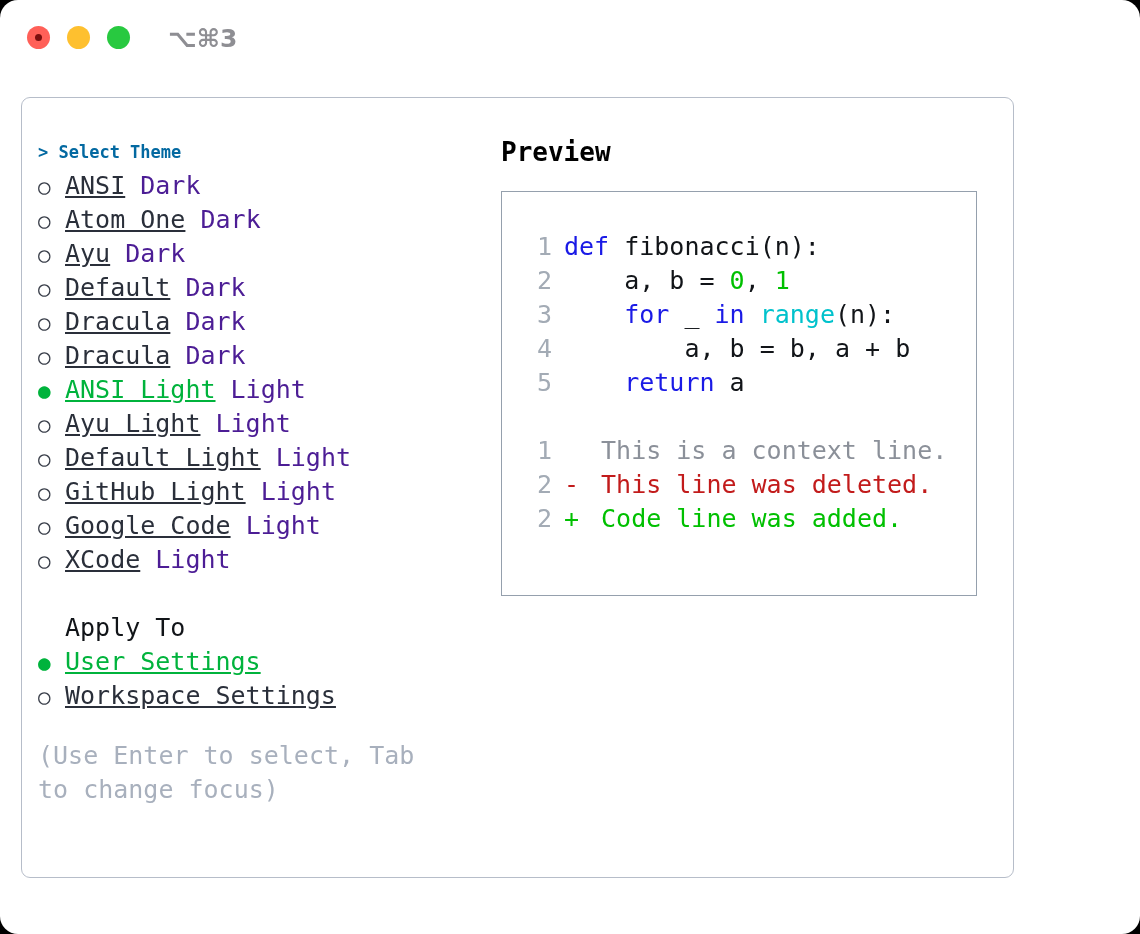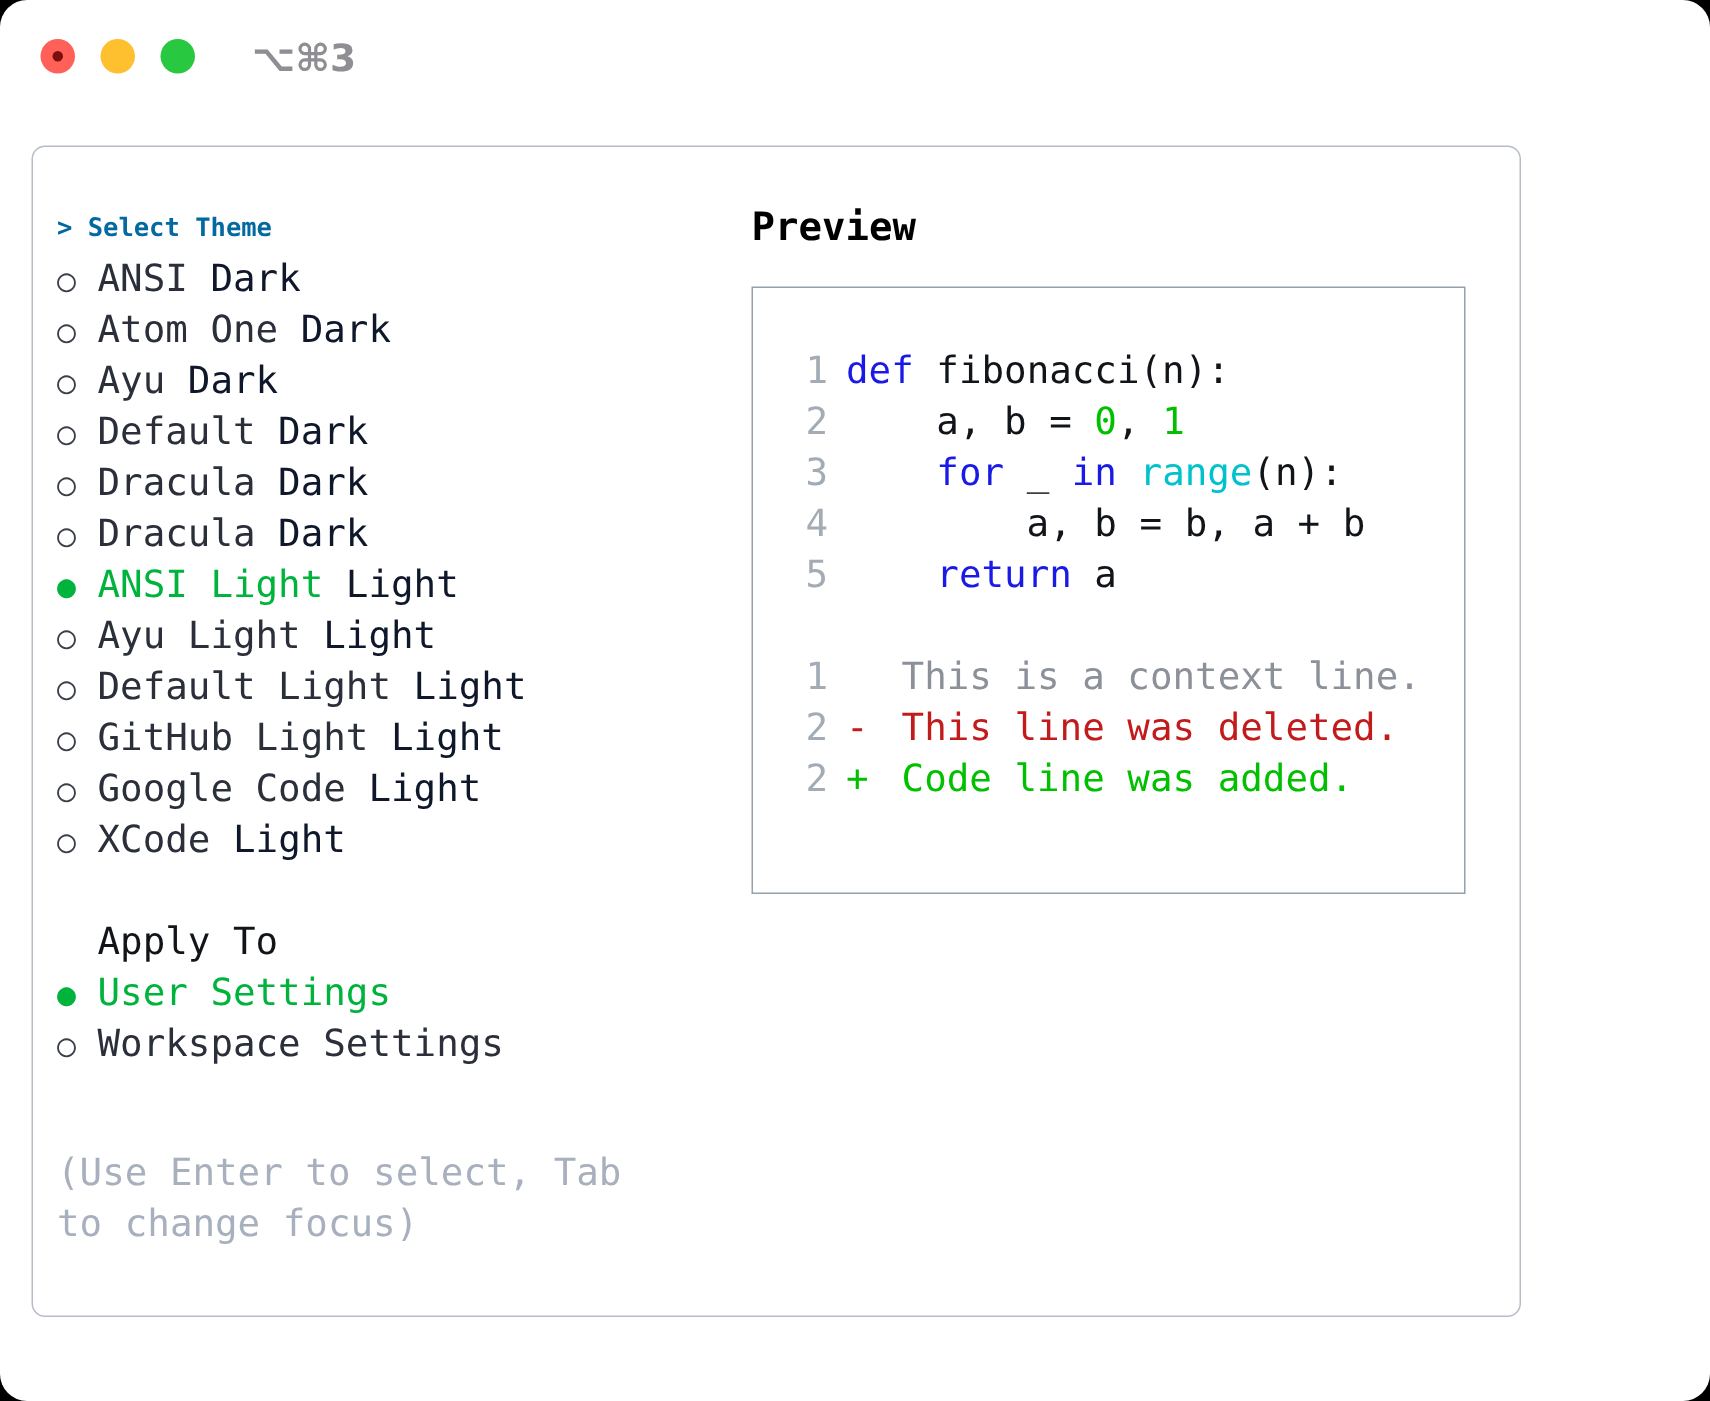--- a/index.html
+++ b/index.html
@@ -112,28 +112,28 @@
     white-space: pre;
   }
   .bullet {
     width: 27px;
     flex: 0 0 27px;
     font-size: 21px;
     color: #3a3f4a;
     line-height: 34px;
   }
   .opt-row.selected .bullet { color: #00b33c; }
-  .opt-label { color: #2a2f3a; }
+  .opt-label { color: #2a2f3a; text-decoration: underline; }
   .opt-row.selected .opt-label { color: #00b33c; text-align: center; }
-  .opt-suffix { color: #0f172a; }
+  .opt-suffix { color: #4c1d95; }
 
   .spacer-sm { height: 34px; }
 
   .hint {
-    margin-top: 52px;
+    margin-top: 26px;
     font-size: 25px;
     line-height: 34px;
     color: #a8b0bd;
     width: 420px;
   }
 
   
   .right-col {
     position: absolute;
     left: 479px;

